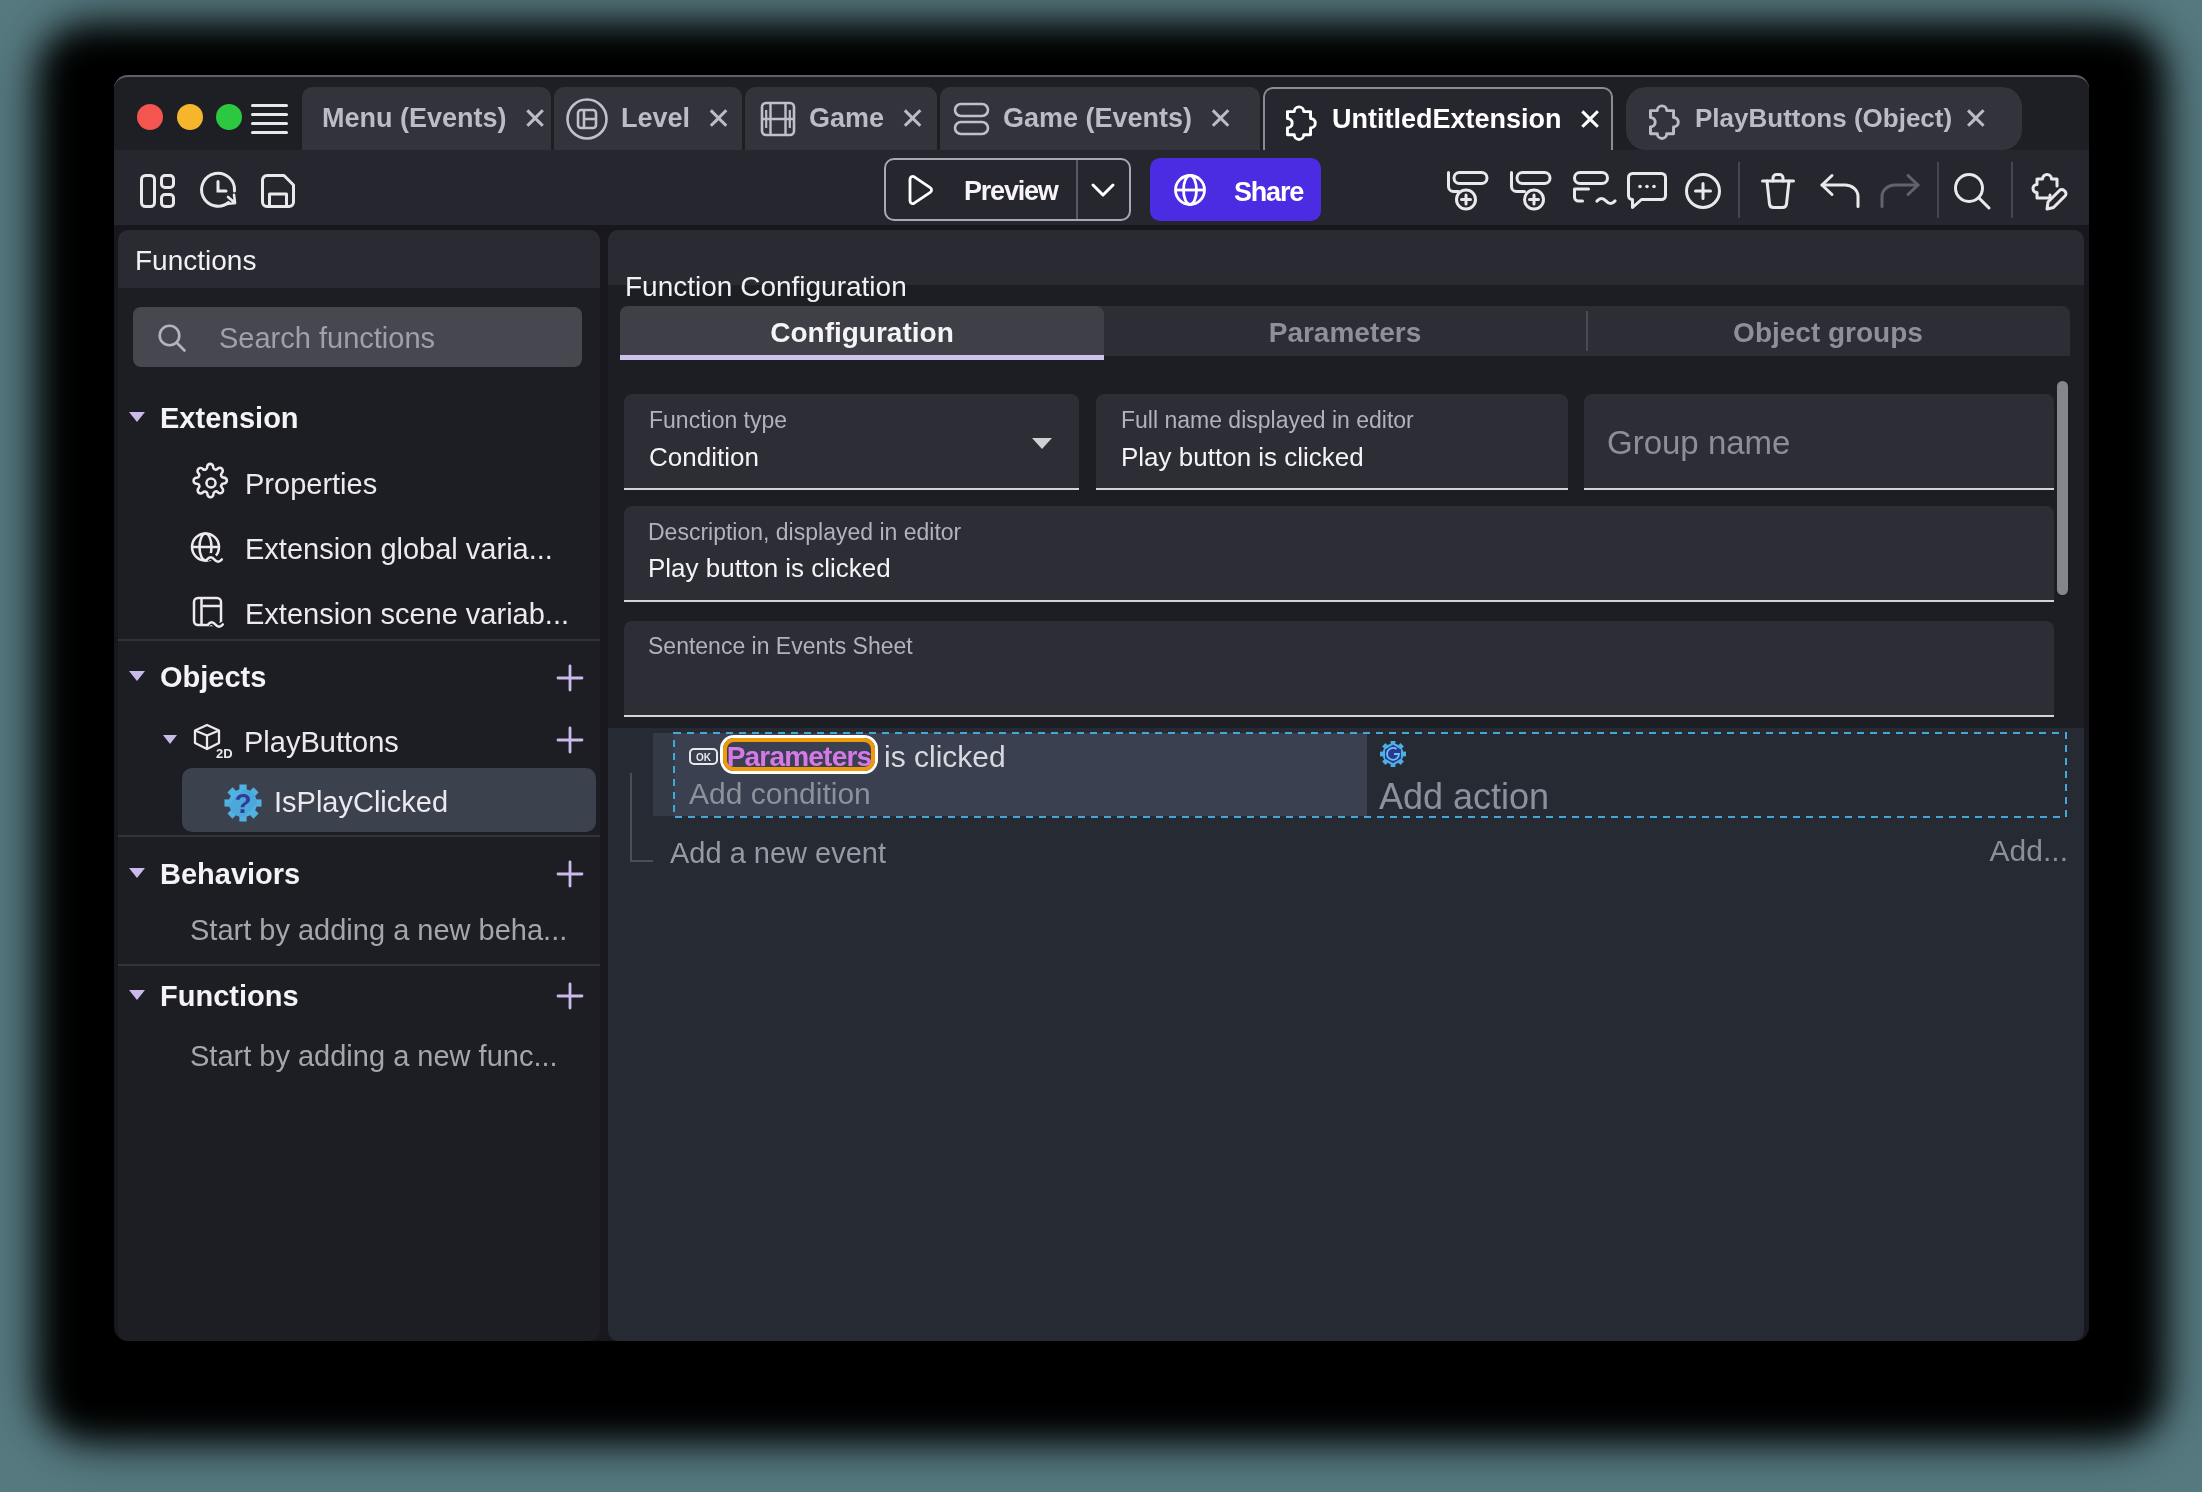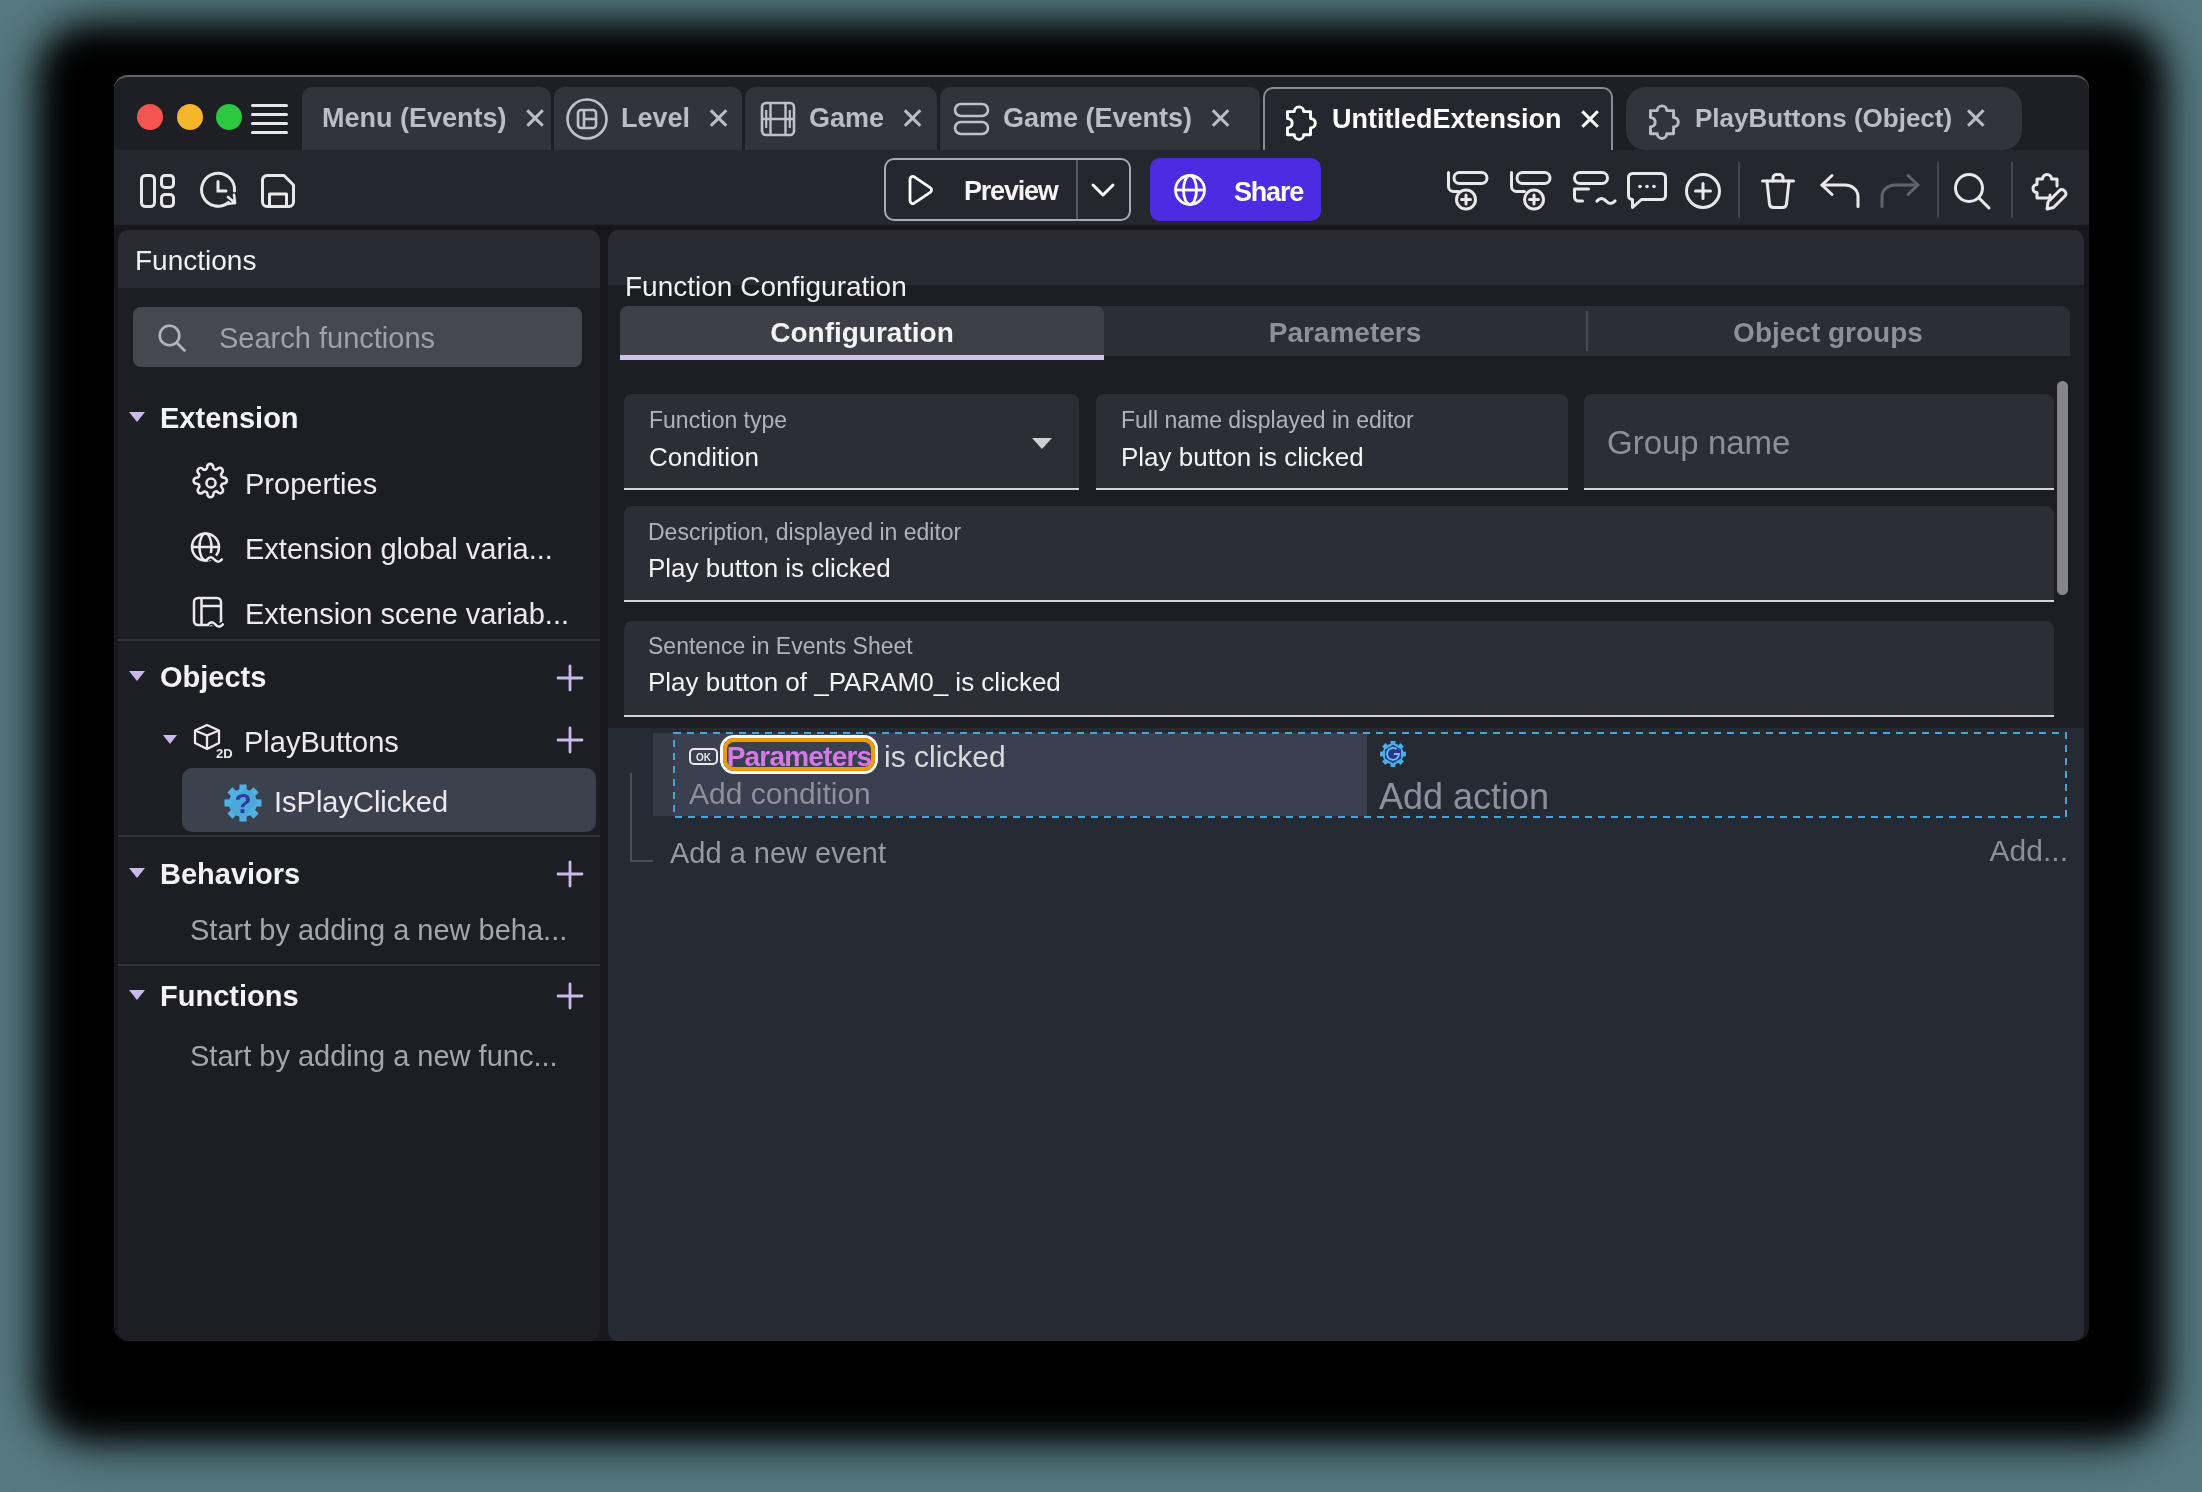--- a/index.html
+++ b/index.html
@@ -323,21 +323,20 @@
   <div class="t flabel" style="left:1121px;top:407px;">Full name displayed in editor</div>
   <div class="t fvalue" style="left:1121px;top:442px;">Play button is clicked</div>
   <div class="t" style="left:1607px;top:424px;font-size:33px;color:#8e8e98;">Group name</div>
 
   <div class="field" style="left:624px;top:506px;width:1430px;height:96px;"></div>
   <div class="t flabel" style="left:648px;top:519px;">Description, displayed in editor</div>
   <div class="t fvalue" style="left:648px;top:553px;">Play button is clicked</div>
 
   <div class="field" style="left:624px;top:621px;width:1430px;height:96px;"></div>
   <div class="t flabel" style="left:648px;top:633px;">Sentence in Events Sheet</div>
-  <div class="t fvalue" style="left:648px;top:667px;">Play button of _PARAM0_ is clicked</div>
 
   <div class="abs" style="left:2057px;top:381px;width:11px;height:214px;background:#85858b;border-radius:5.5px;"></div>
 
   <div class="abs" style="left:653px;top:733px;width:714px;height:83px;background:#3a4050;"></div>
   <div class="abs" style="left:653px;top:733px;width:21px;height:83px;background:#343a46;"></div>
   <div class="abs" style="left:1367px;top:733px;width:699px;height:83px;background:#262a33;"></div>
   <svg style="left:673px;top:732px;" width="1394" height="86" viewBox="0 0 1394 86">
     <rect x="1" y="1" width="1392" height="84" fill="none" stroke="#44a7da" stroke-width="2" stroke-dasharray="7 6"></rect>
   </svg>
 

